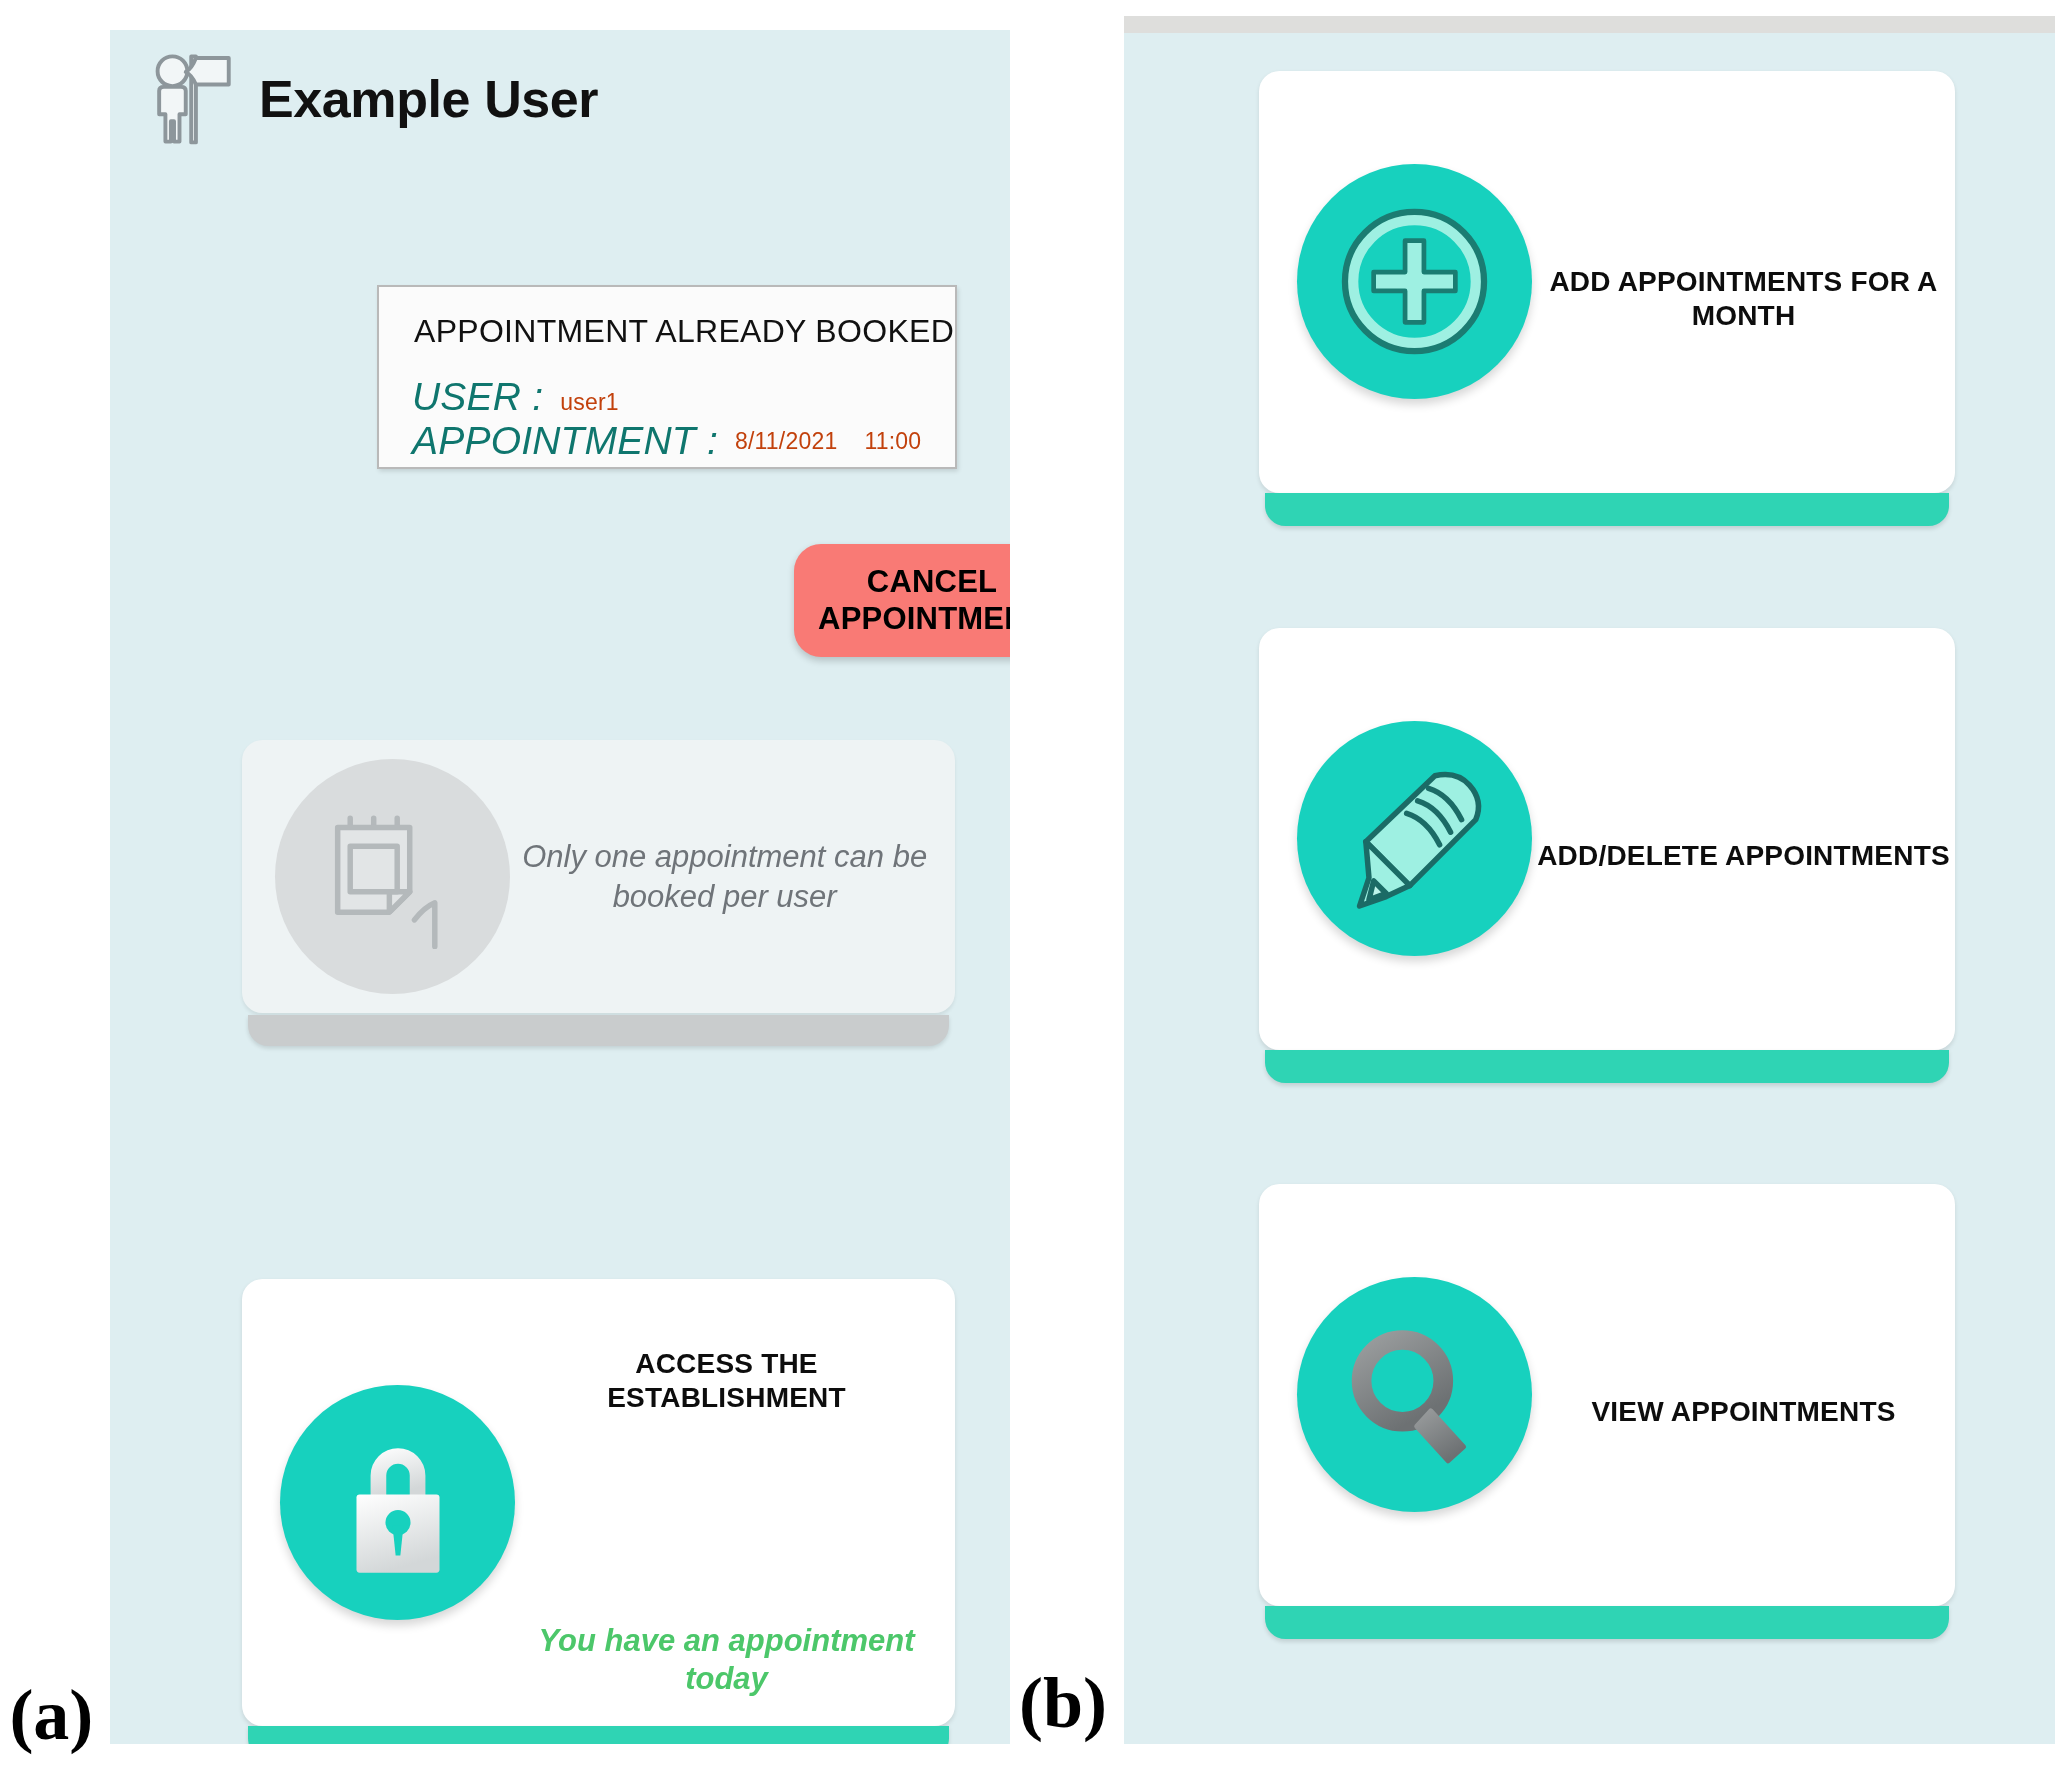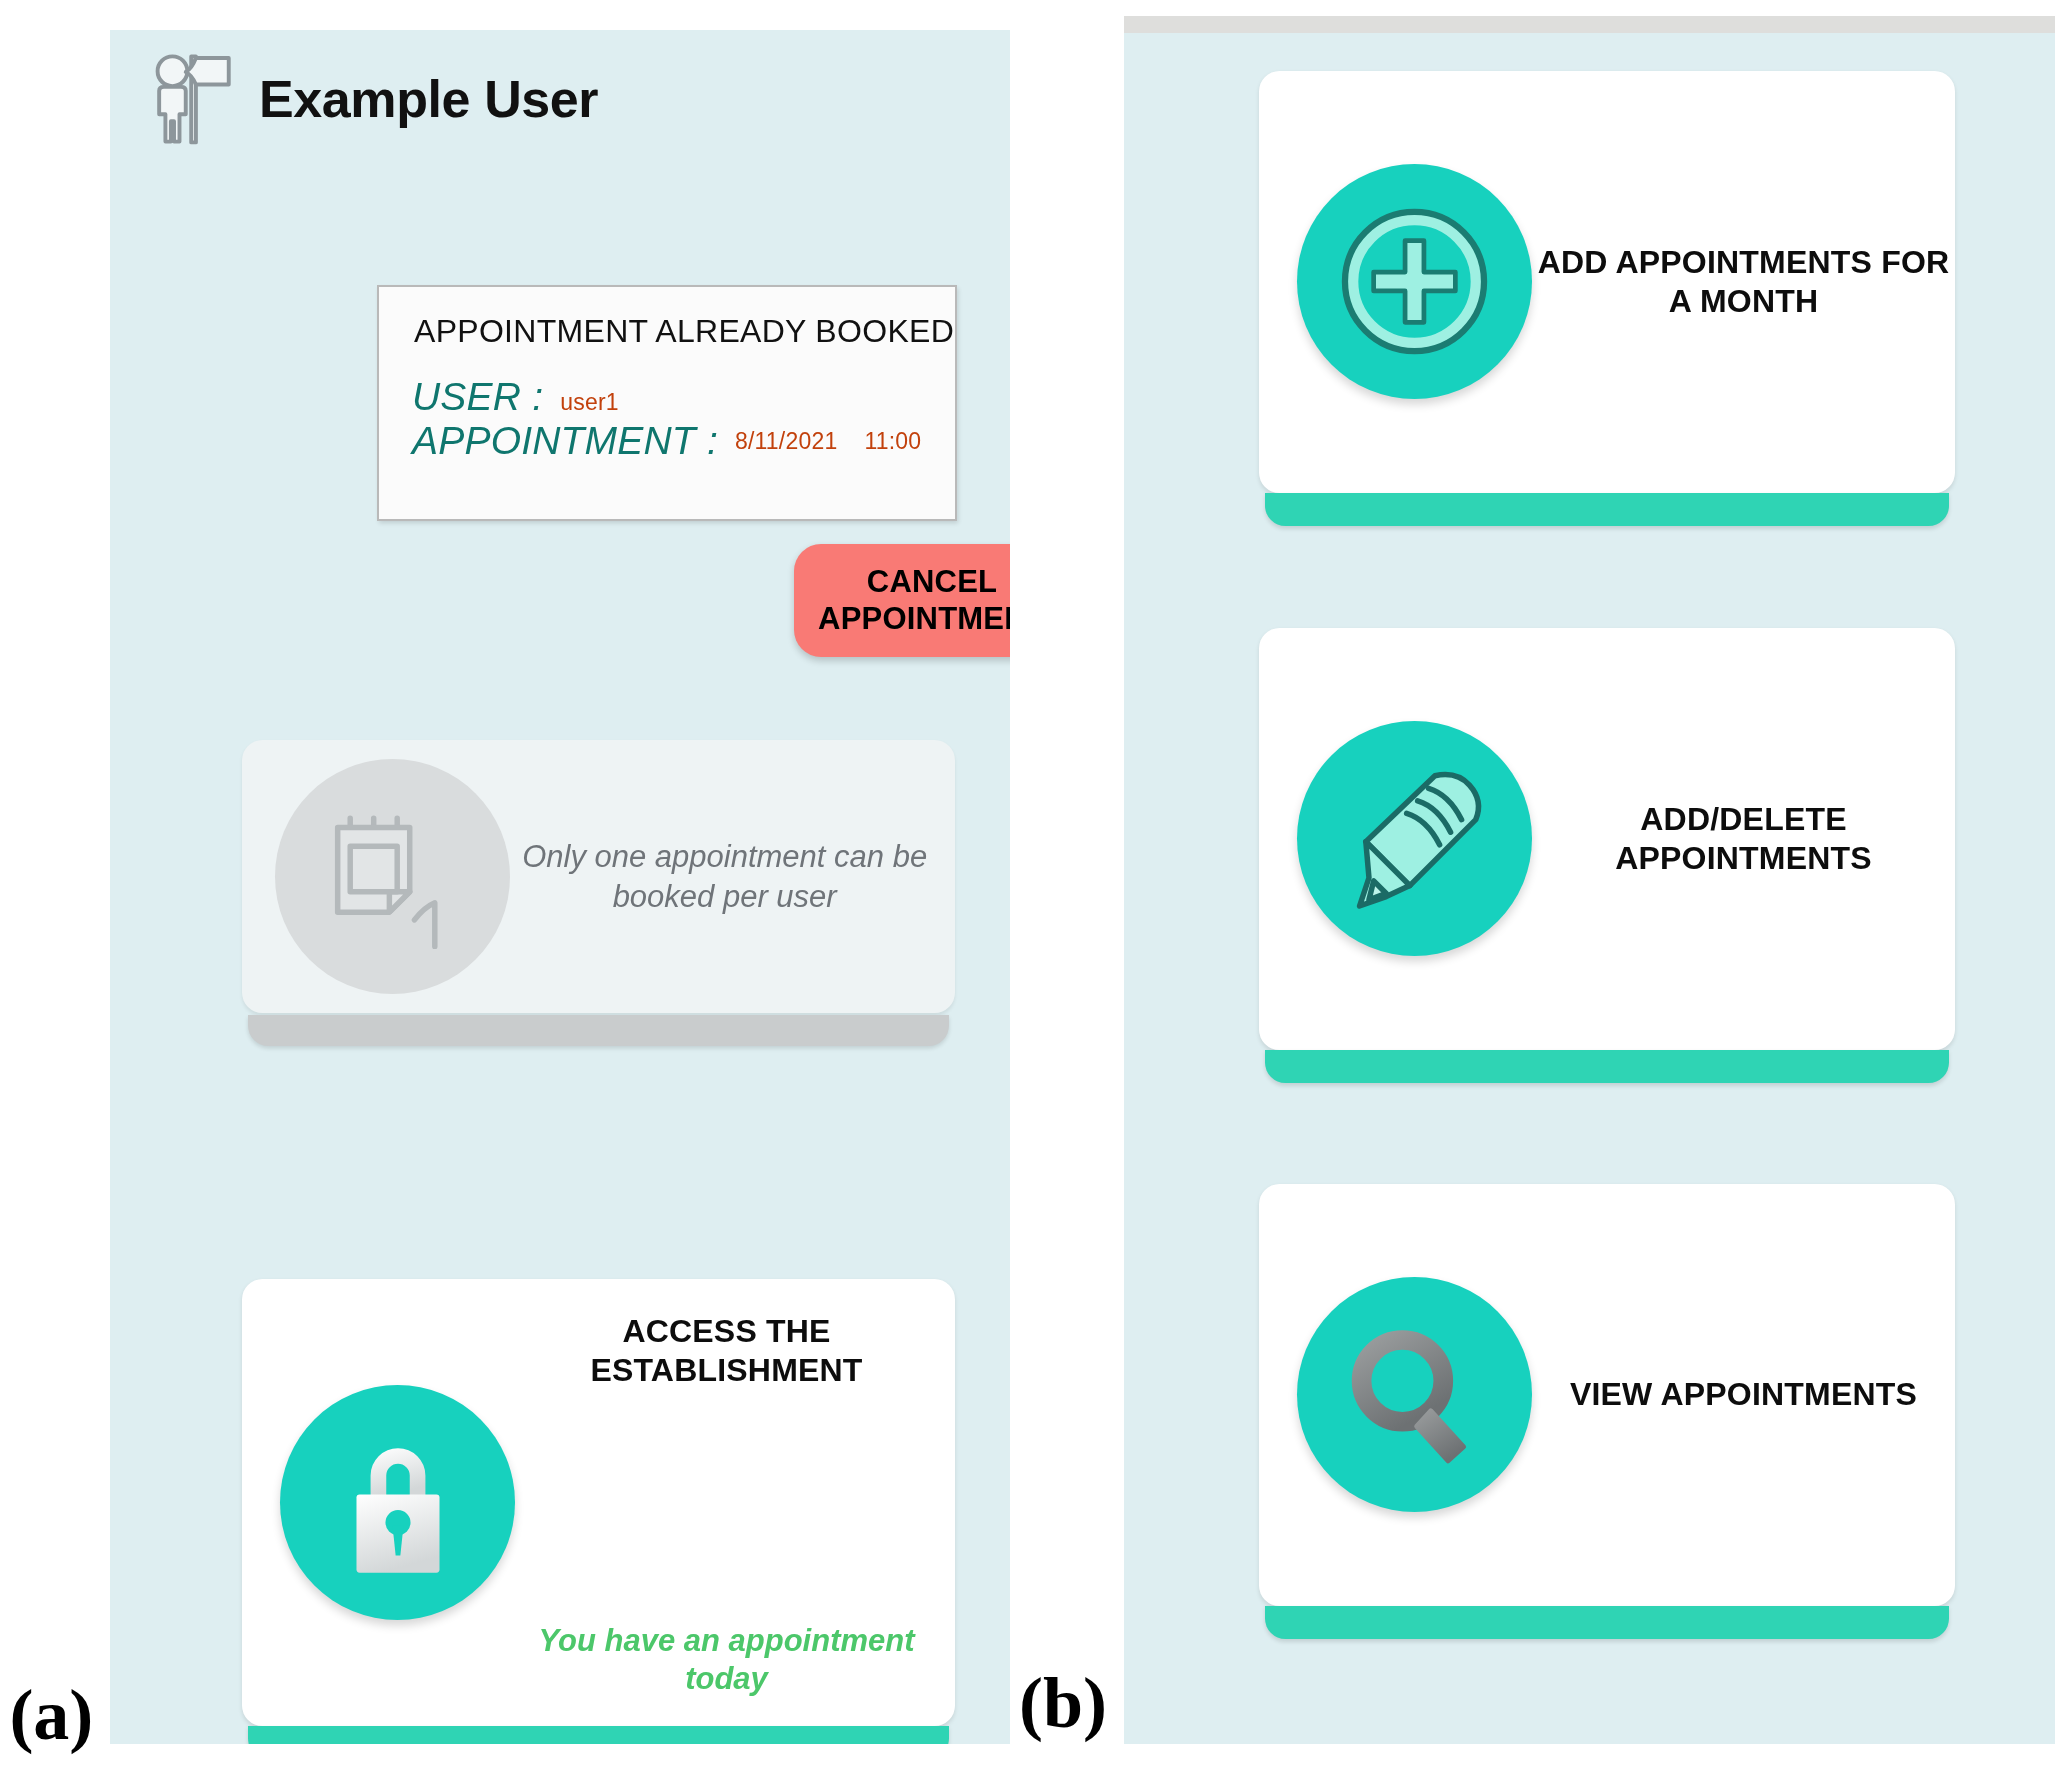--- a/index.html
+++ b/index.html
@@ -42,21 +42,21 @@
     letter-spacing: -0.4px;
     white-space: nowrap;
   }
 
   
   #appt-info-box {
     position: absolute;
     left: 267px;
     top: 255px;
     width: 580px;
-    height: 236px;
+    height: 184px;
     background: #fbfbfb;
     border: 2.4px solid #b9b9b9;
     box-sizing: border-box;
     box-shadow: 2.4px 3.1px 4.7px rgba(0,0,0,0.14);
   }
   #appt-info-box .box-title {
     position: absolute;
     left: 35px;
     top: 26px;
     font-size: 32px;
@@ -147,26 +147,27 @@
     flex: none;
   }
   .card-text-col {
     flex: 1;
     display: flex;
     flex-direction: column;
     justify-content: center;
     height: 100%;
   }
   .card-title {
-    font-size: 32px;
+    font-size: 28px;
     font-weight: 700;
     color: #0d0d0d;
     text-align: center;
     line-height: 1.22;
     letter-spacing: 0.2px;
+    margin-top: 35px;
   }
 
   
   #one-appointment-card {
     left: 132px;
     top: 710px;
     width: 713px;
     height: 306px;
   }
   #one-appointment-card .card-body {

